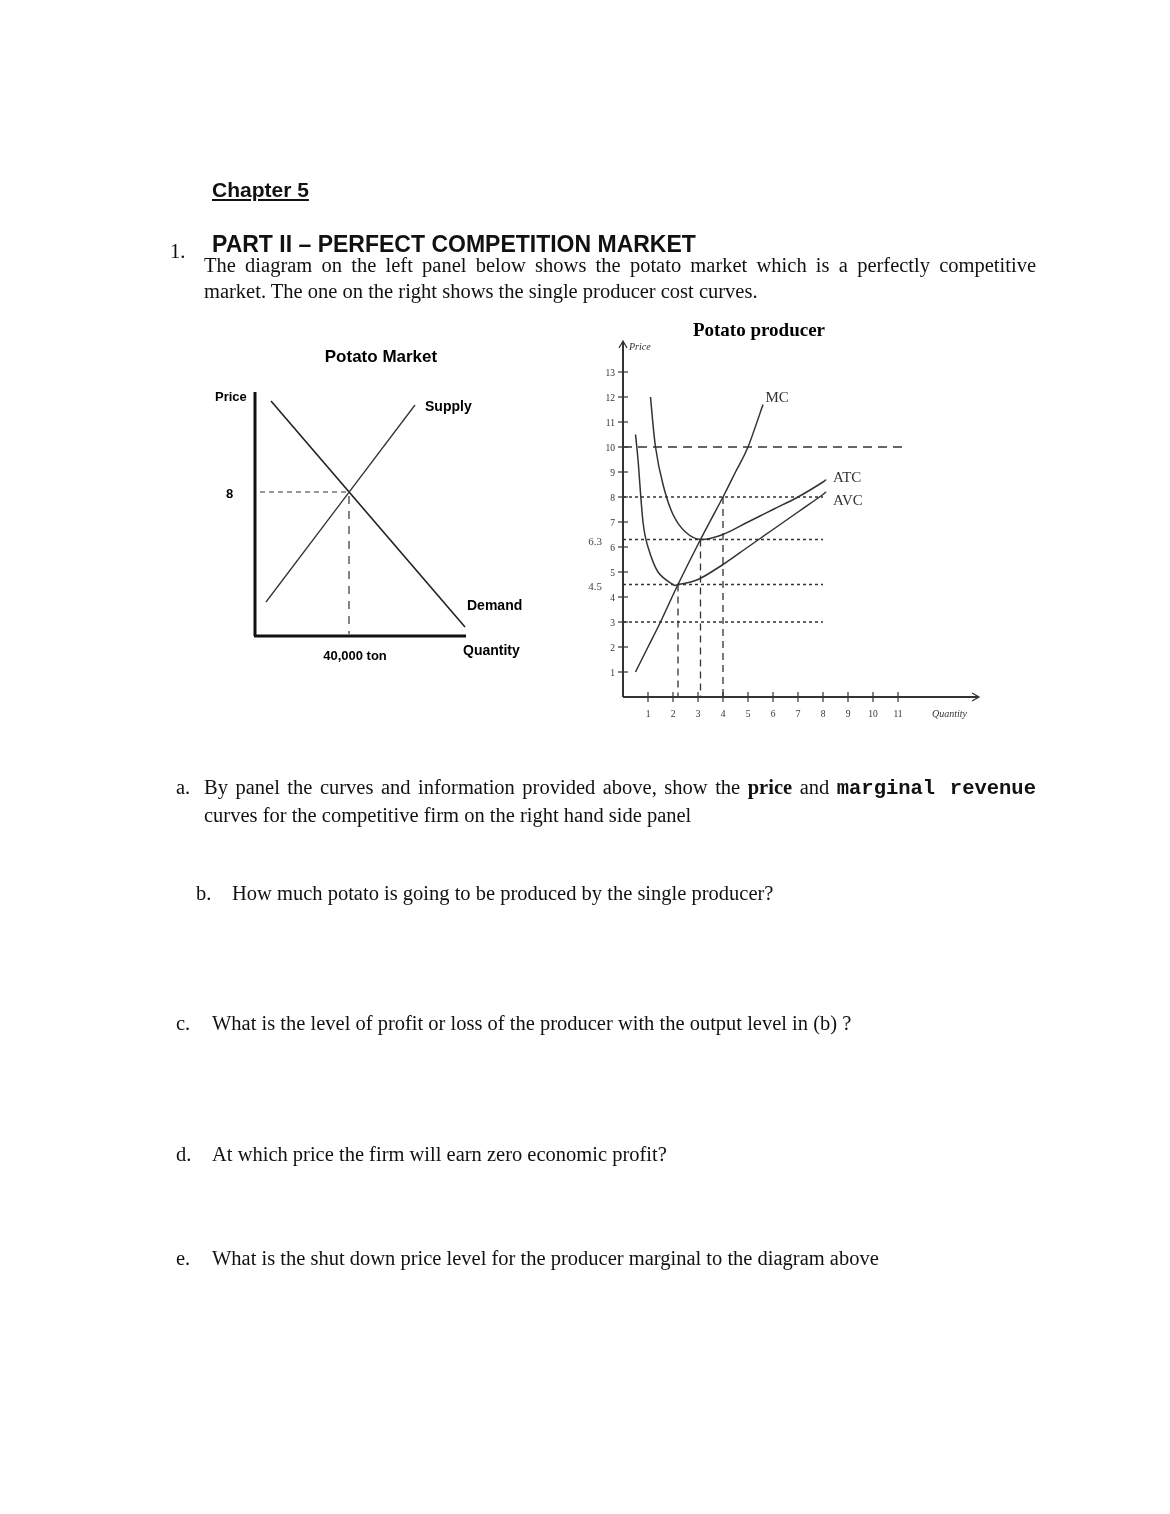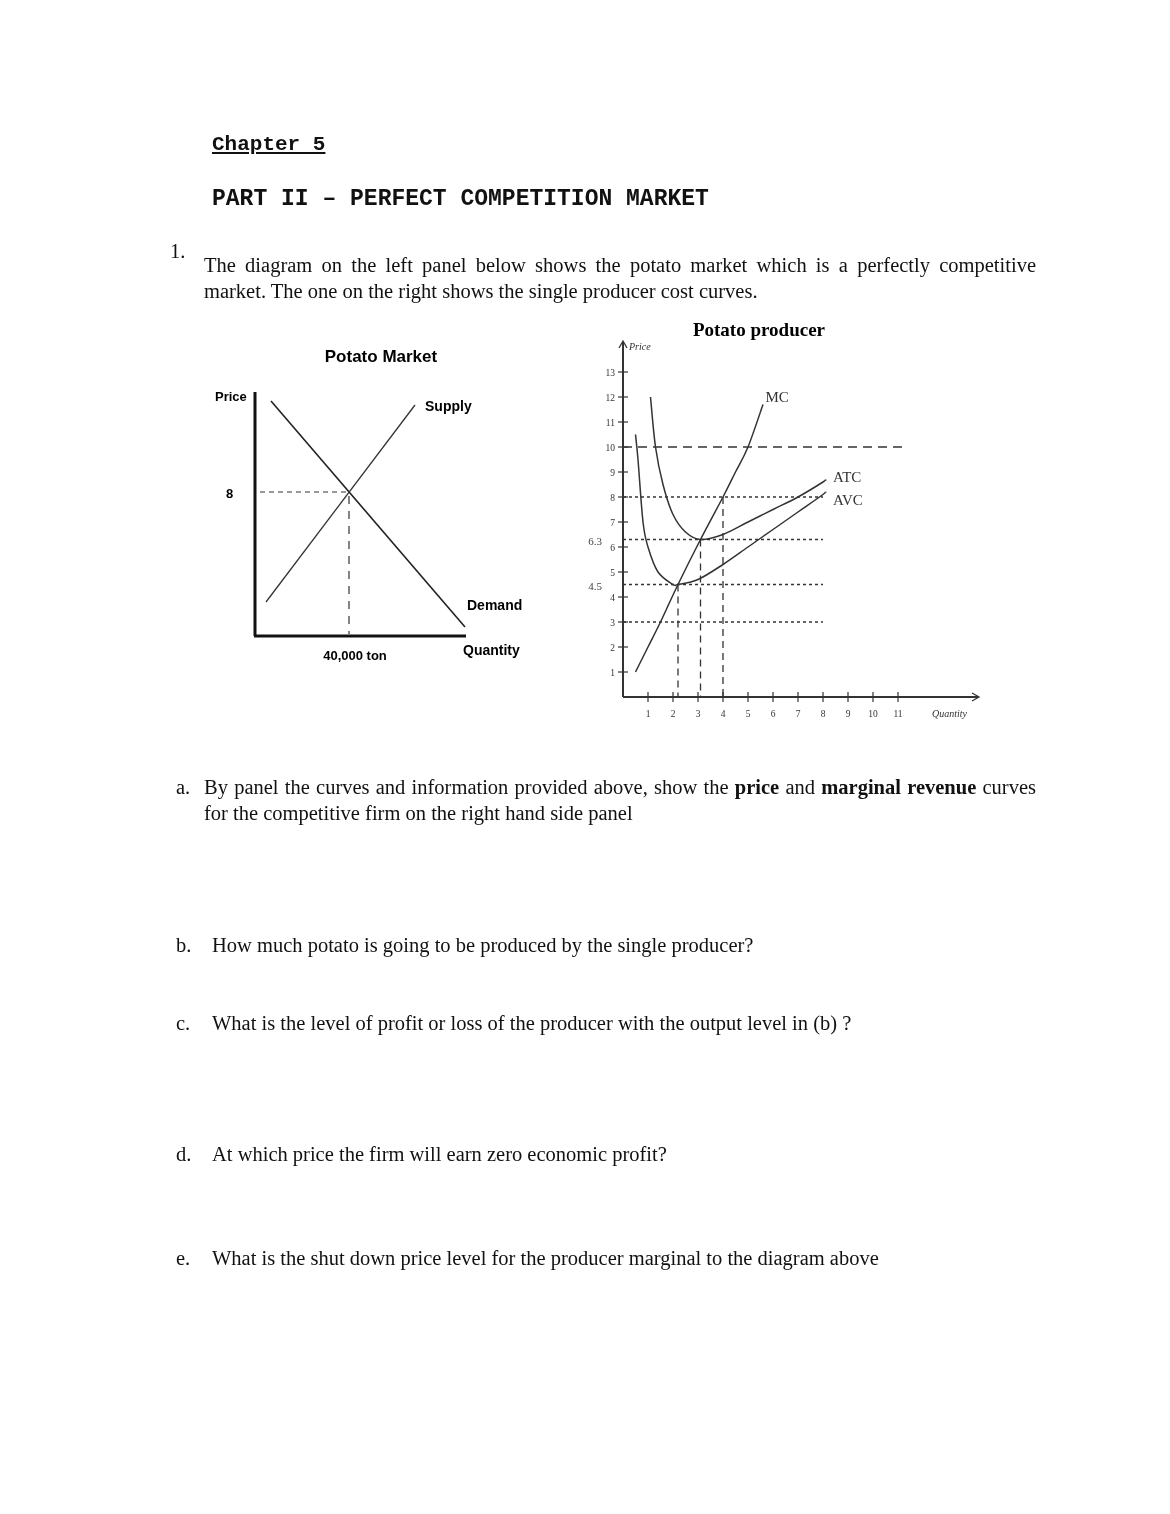--- a/index.html
+++ b/index.html
@@ -1,19 +1,19 @@
 <!DOCTYPE html>
 <html><head>
 <meta charset="utf-8">
 <style>
   html, body { margin: 0; padding: 0; background: #ffffff; }
   body { width: 1170px; height: 1514px; position: relative; overflow: hidden;
          font-family: "Liberation Serif", serif; color: #111; }
   .abs { position: absolute; }
-  .serif { font-family: Liberation Mono, monospace; }
+  .serif { font-family: Liberation Sans, sans-serif; margin-top: 45px; }
   #chapter { left: 212px; top: 133px; font-size: 21px; font-weight: bold; text-decoration: underline; }
   #part { left: 212px; top: 186px; font-size: 23px; font-weight: bold; }
   .q { font-size: 20.5px; line-height: 26px; }
   #q1-num { left: 170px; top: 238px; }
   #q1-text { left: 204px; top: 252px; width: 832px; text-align: justify; text-align-last: left; }
   #qa-num { left: 176px; top: 774px; }
   #qa-text { left: 204px; top: 774px; width: 832px; text-align: justify; }
   .qline { left: 176px; white-space: nowrap; }
   .qline .lbl { display: inline-block; width: 36px; }
   svg text { font-family: "Liberation Sans", sans-serif; }
@@ -120,23 +120,23 @@
       <path d="M75.5,124.5 C75.91666666666667,128.66666666666666 76.75,134.91666666666666 78,149.5 C79.25,164.08333333333334 81.33333333333333,197.41666666666666 83,212 C84.66666666666667,226.58333333333334 85.5,228.66666666666666 88,237 C90.5,245.33333333333334 93.83333333333333,255.75 98,262 C102.16666666666667,268.25 109.66666666666667,272.4166666666667 113,274.5 C116.33333333333333,276.5833333333333 113.83333333333333,275.3333333333333 118,274.5 C122.16666666666667,273.6666666666667 130.5,272.8333333333333 138,269.5 C145.5,266.1666666666667 154.66666666666666,259.9166666666667 163,254.5 C171.33333333333334,249.08333333333334 179.66666666666666,242.83333333333334 188,237 C196.33333333333334,231.16666666666666 204.66666666666666,225.33333333333334 213,219.5 C221.33333333333334,213.66666666666666 229.66666666666666,207.83333333333334 238,202 C246.33333333333334,196.16666666666666 258.4166666666667,187.83333333333331 263,184.5 C267.5833333333333,181.16666666666669 265.0833333333333,182.41666666666669 265.5,182.00000000000003" fill="none" stroke="#333" stroke-width="1.5"></path>
     </g>
   <g id="rc-labels">
       <text x="205.5" y="92" font-size="15" fill="#333" style="font-family: &quot;Liberation Serif&quot;, serif;">MC</text>
       <text x="273" y="172" font-size="15" fill="#333" style="font-family: &quot;Liberation Serif&quot;, serif;">ATC</text>
       <text x="273" y="194.5" font-size="15" fill="#333" style="font-family: &quot;Liberation Serif&quot;, serif;">AVC</text>
     </g>
 </svg>
 
 <div class="abs q" id="qa-num">a.</div>
-<div class="abs q" id="qa-text"><span>By panel the curves  and information provided above, show the </span><span style="font-weight: bold;">price</span><span> and </span><span style="font-weight: bold;">marginal revenue</span><span> curves for the competitive firm on the right hand side panel</span></div>
+<div class="abs q" id="qa-text"><span>By panel the curves  and information provided above, show the </span><span style="font-weight: bold;">price</span><span> and </span><span style="font-weight: bold; font-family: Liberation Mono, monospace;">marginal revenue</span><span> curves for the competitive firm on the right hand side panel</span></div>
 
-<div class="abs q qline" style="top:932px;">
+<div class="abs q qline" style="top:880px;margin-left:20px;">
   <span class="lbl">b.</span><span>How much potato is going to be produced by the single producer?</span>
 </div>
 <div class="abs q qline" style="top:1010px;">
   <span class="lbl">c.</span><span>What is the level of profit or loss of the producer with the output level in (b) ?</span>
 </div>
 <div class="abs q qline" style="top:1141px;">
   <span class="lbl">d.</span><span>At which price the firm will earn zero economic profit?</span>
 </div>
 <div class="abs q qline" style="top:1245px;">
   <span class="lbl">e.</span><span>What is the shut down price level for the producer marginal to the diagram above</span>

